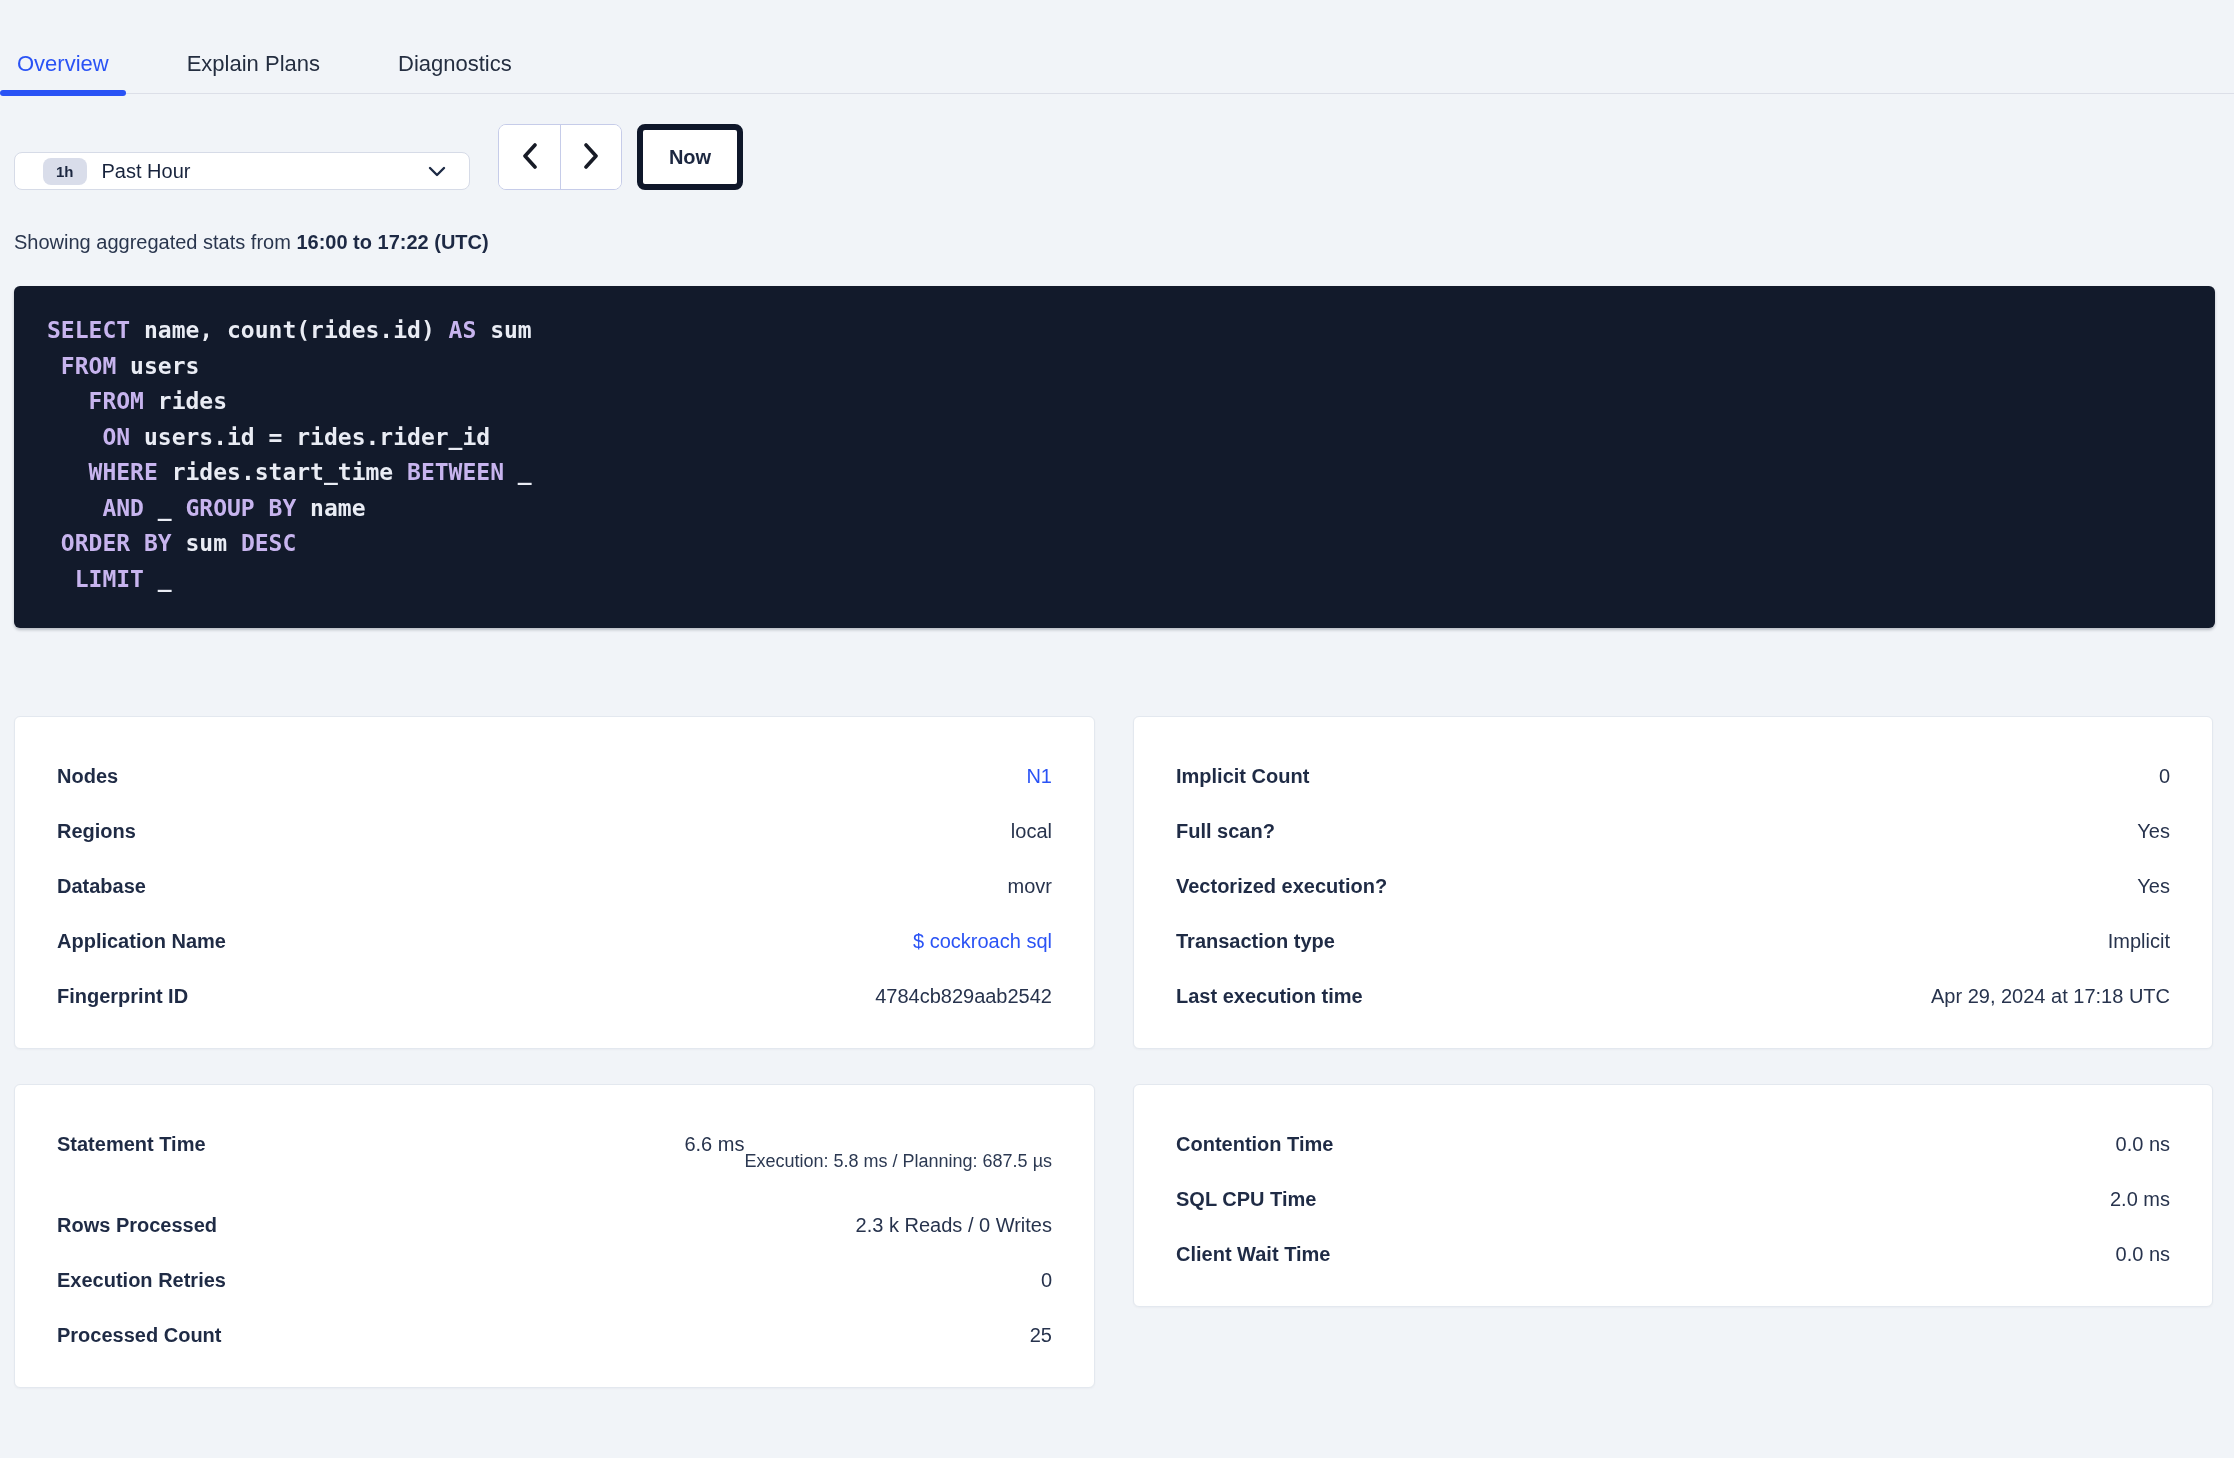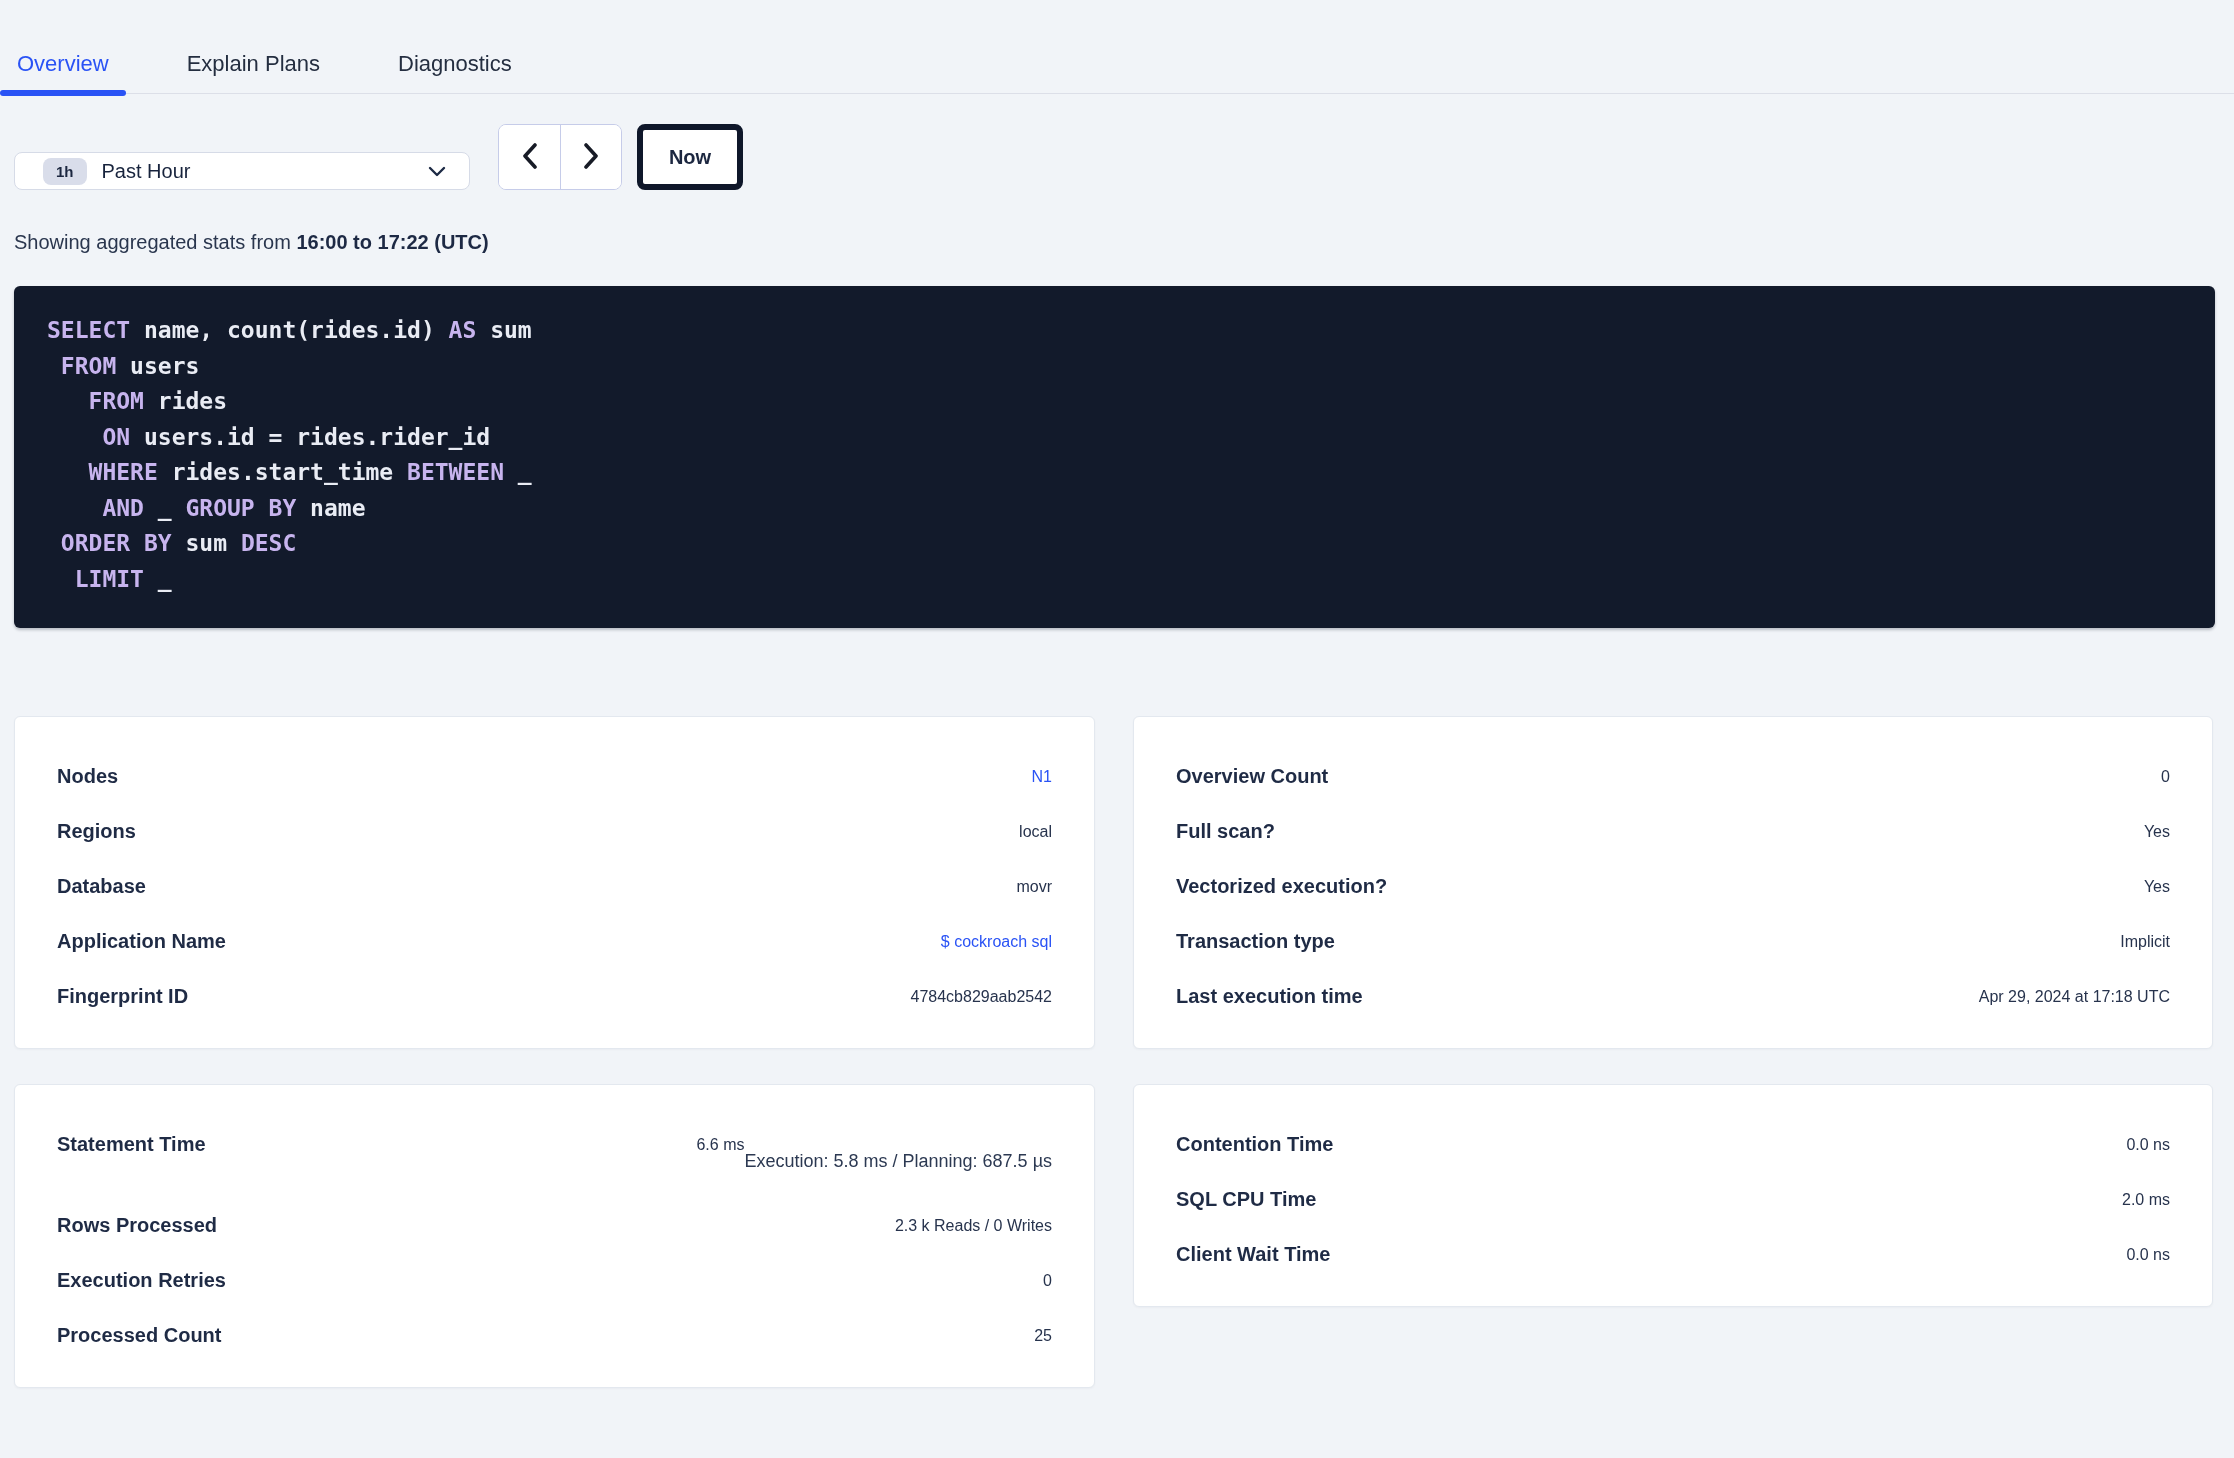--- a/index.html
+++ b/index.html
@@ -93,21 +93,21 @@
     column-gap: 38px; row-gap: 35px; align-items: start;
   }
   .card {
     background: #fff; border: 1px solid #e3e8ef; border-radius: 6px;
     padding: 32px 42px 24px; box-shadow: 0 1px 2px rgba(40,55,80,0.04);
   }
   .stat-row {
     height: 55px; display: flex; justify-content: space-between; align-items: center;
   }
   .stat-label { font-size: 20px; font-weight: 700; color: #1f2b45; }
-  .stat-value { font-size: 16px; color: #27334d; text-align: center; }
+  .stat-value { font-size: 20px; color: #27334d; text-align: center; }
   .stat-value.link { color: #2a53f5; cursor: pointer; }
   .stat-row.with-sub { height: 81px; align-items: flex-start; }
   .stat-row.with-sub .stat-label { height: 55px; display: flex; align-items: center; }
   .value-stack { display: flex; flex-direction: row; align-items: flex-end; }
   .value-stack .stat-value { height: 55px; display: flex; align-items: center; }
   .sub-value { font-size: 18px; line-height: 22px; color: #2c3952; margin-top: -9px; }
 </style>
 </head>
 <body>
 
@@ -188,21 +188,21 @@
         <span class="stat-value link">$ cockroach sql</span>
       </div>
       <div class="stat-row">
         <span class="stat-label">Fingerprint ID</span>
         <span class="stat-value">4784cb829aab2542</span>
       </div>
     </div>
 
     <div class="card">
       <div class="stat-row">
-        <span class="stat-label">Overview Count</span>
+        <span class="stat-label">Implicit Count</span>
         <span class="stat-value">0</span>
       </div>
       <div class="stat-row">
         <span class="stat-label">Full scan?</span>
         <span class="stat-value">Yes</span>
       </div>
       <div class="stat-row">
         <span class="stat-label">Vectorized execution?</span>
         <span class="stat-value">Yes</span>
       </div>

